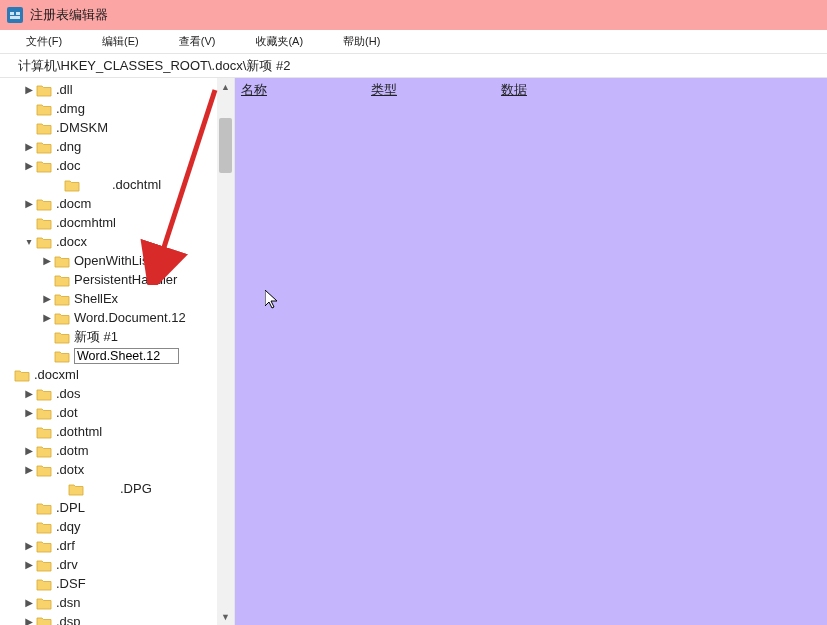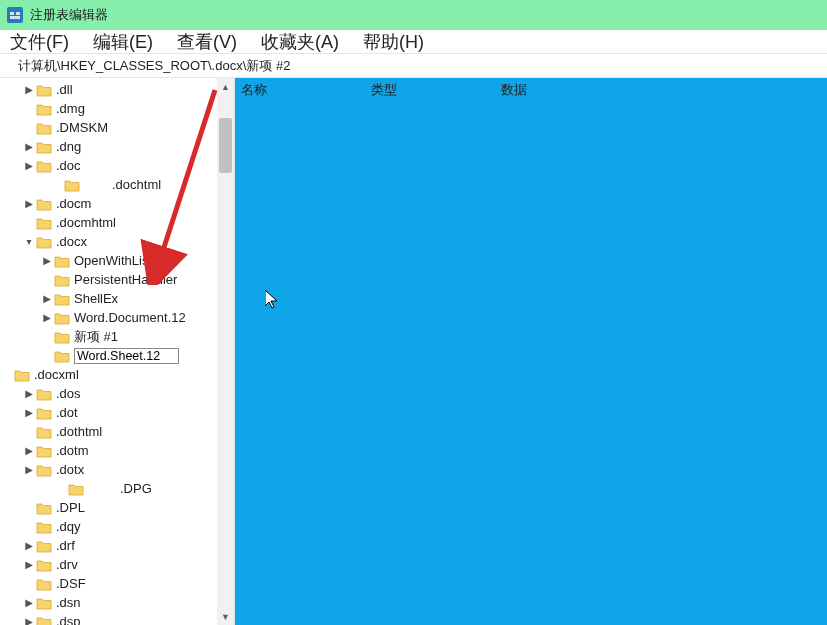--- a/index.html
+++ b/index.html
@@ -11,41 +11,42 @@
     color: #222;
     background: #fff;
     overflow: hidden;
     position: relative;
   }
   .titlebar {
     display: flex;
     align-items: center;
     height: 30px;
     padding: 0 6px;
-    background: #86efac;
+    background: #fca5a5;
   }
   .title-icon {
     width: 18px; height: 18px;
     margin-right: 6px;
     display: inline-block;
   }
   .title-text { font-size: 13px; color: #1a1a1a; }
   .menubar {
     display: flex;
     align-items: center;
     height: 24px;
     padding: 0 2px;
     gap: 8px;
     background: #fff;
     border-bottom: 1px solid #e5e5e5;
   }
   .menu-item {
     padding: 2px 8px;
     cursor: default;
-    font-size: 18px;
+    font-size: 11px;
+    margin-left: 16px;
   }
   .addressbar {
     height: 24px;
     padding: 3px 18px;
     border-bottom: 1px solid #e5e5e5;
     font-size: 13px;
     color: #222;
     white-space: nowrap;
   }
   .body {
@@ -114,21 +115,22 @@
     border: 1px solid #888;
     background: #fff;
     height: 16px;
     padding: 0 2px;
     line-height: 14px;
     width: 105px;
   }
   .list-pane {
     flex: 1;
     position: relative;
-    background: #0ea5e9;
+    background: #c4b5fd;
+    text-decoration: underline;
   }
   .list-header {
     display: grid;
     grid-template-columns: 130px 130px auto;
     height: 24px;
     align-items: center;
     padding-left: 6px;
     font-size: 13px;
     color: #222;
   }

